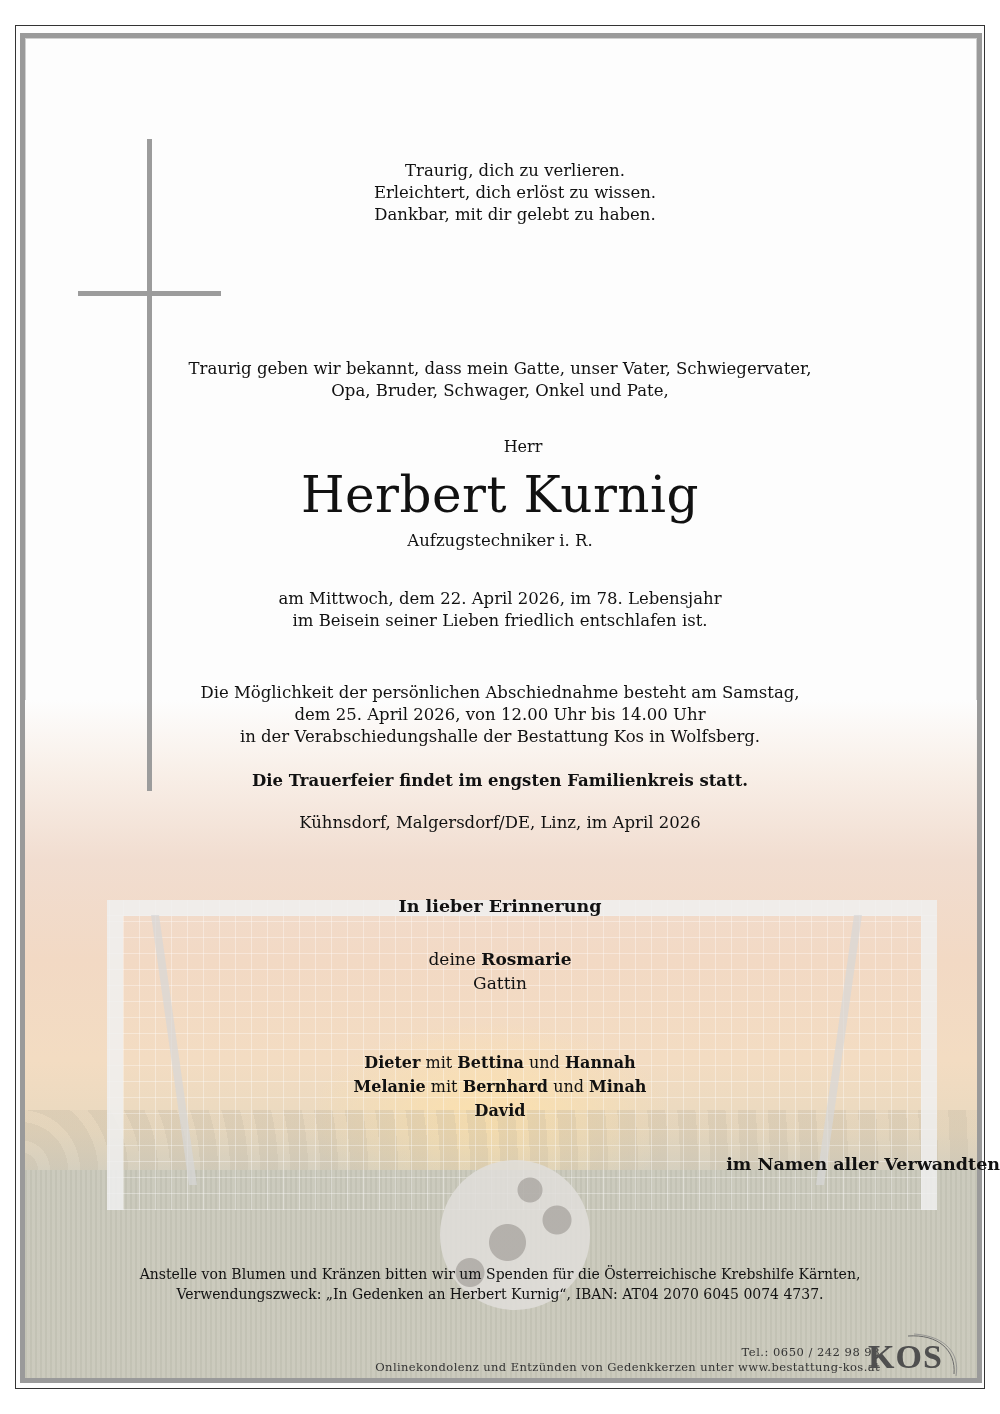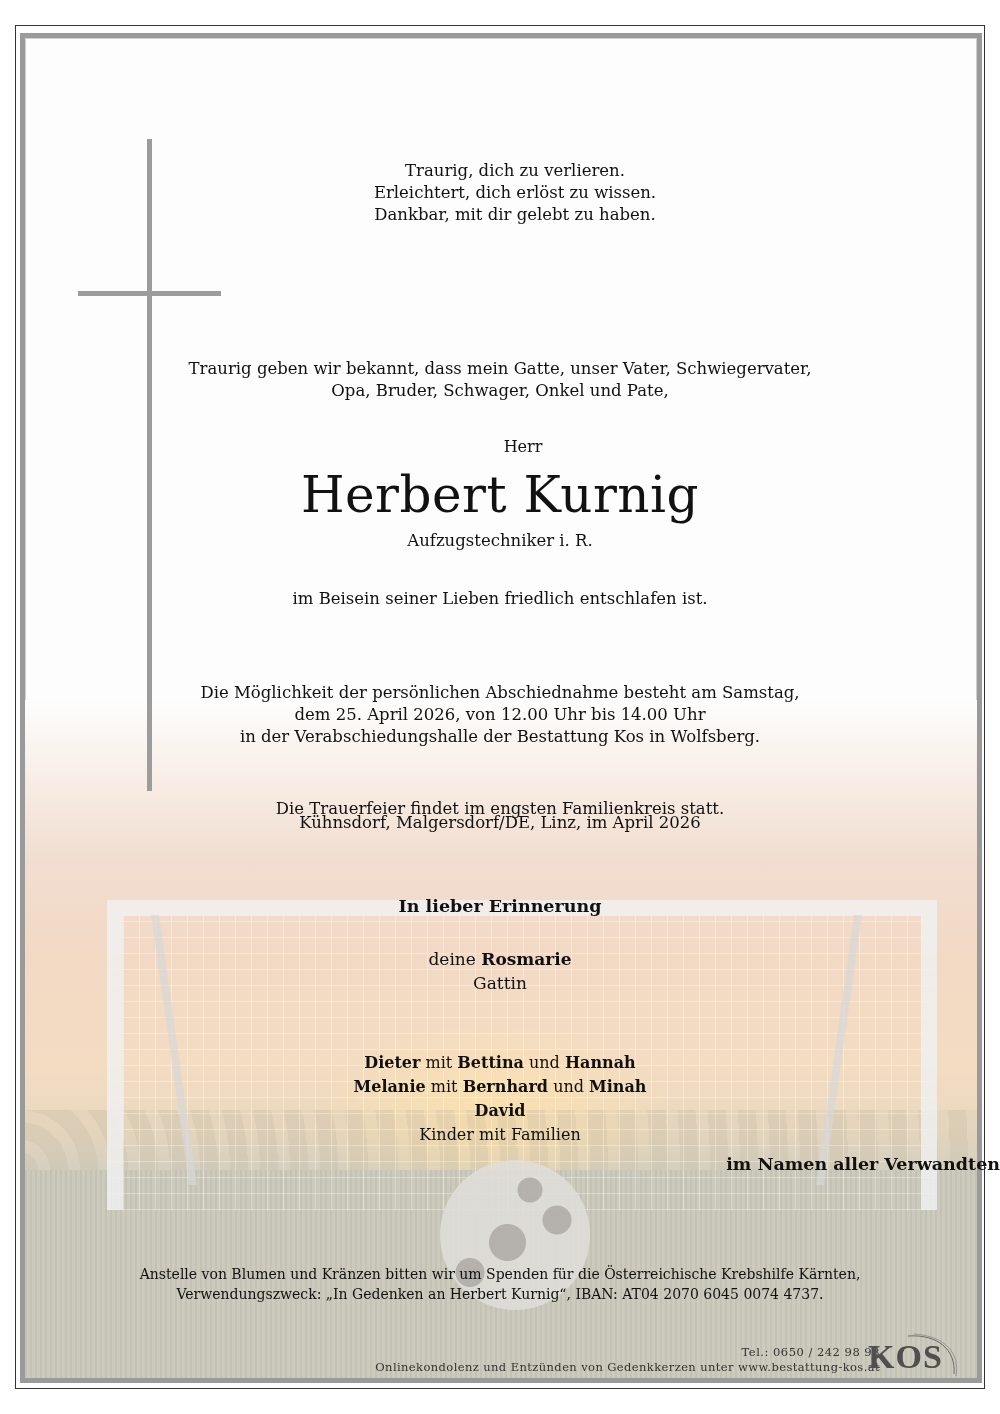--- a/index.html
+++ b/index.html
@@ -67,21 +67,21 @@
 
     .text-block { position: absolute; left: 0; width: 1000px; text-align: center; font-size: 16.5px; line-height: 22px; color: #111; }
     .text-block div { white-space: nowrap; }
     .verse { top: 160px; padding-left: 15px; }
     .intro { top: 358px; }
     .herr { top: 436px; font-size: 16px; padding-left: 23px; }
     .name { top: 465px; font-size: 50px; line-height: 60px; letter-spacing: 0.5px; }
     .profession { top: 530px; }
     .death { top: 588px; }
     .farewell { top: 682px; }
-    .ceremony { top: 798px; }
+    .ceremony { top: 770px; font-weight: bold; }
     .place { top: 812px; }
     .remember { top: 895px; font-weight: bold; font-size: 17.5px; }
     .wife { top: 947px; font-size: 17px; line-height: 24px; }
     .children { top: 1051px; font-size: 16px; line-height: 24px; }
     .relatives { top: 1153px; font-weight: bold; font-size: 17.5px; text-align: right; }
     .b { font-weight: bold; }
     .donation { top: 1264px; font-size: 14px; line-height: 20px; }
     .footer-tel { position: absolute; right: 120px; top: 1345px; font-size: 11.5px; color: #333; letter-spacing: 0.5px; }
     .footer-url { position: absolute; right: 120px; top: 1360px; font-size: 11.5px; color: #333; letter-spacing: 0.4px; }
     .kos-logo { position: absolute; left: 868px; top: 1336px; width: 90px; height: 42px; text-decoration: underline; }
@@ -119,20 +119,21 @@
 <div class="text-block intro">
   <div>Traurig geben wir bekannt, dass mein Gatte, unser Vater, Schwiegervater,</div>
   <div>Opa, Bruder, Schwager, Onkel und Pate,</div>
 </div>
 
 <div class="text-block herr">Herr</div>
 <div class="text-block name">Herbert Kurnig</div>
 <div class="text-block profession">Aufzugstechniker i. R.</div>
 
 <div class="text-block death">
+  <div>am Mittwoch, dem 22. April 2026, im 78. Lebensjahr</div>
   <div>im Beisein seiner Lieben friedlich entschlafen ist.</div>
 </div>
 
 <div class="text-block farewell">
   <div>Die Möglichkeit der persönlichen Abschiednahme besteht am Samstag,</div>
   <div>dem 25. April 2026, von 12.00 Uhr bis 14.00 Uhr</div>
   <div>in der Verabschiedungshalle der Bestattung Kos in Wolfsberg.</div>
 </div>
 
 <div class="text-block ceremony">Die Trauerfeier findet im engsten Familienkreis statt.</div>
@@ -157,21 +158,20 @@
     <span class="b">Hannah</span>
   </div>
   <div>
     <span class="b">Melanie</span>
     <span>mit</span>
     <span class="b">Bernhard</span>
     <span>und</span>
     <span class="b">Minah</span>
   </div>
   <div class="b">David</div>
-  <div>Kinder mit Familien</div>
 </div>
 
 <div class="text-block relatives">im Namen aller Verwandten</div>
 
 <div class="text-block donation">
   <div>Anstelle von Blumen und Kränzen bitten wir um Spenden für die Österreichische Krebshilfe Kärnten,</div>
   <div>Verwendungszweck: „In Gedenken an Herbert Kurnig“, IBAN: AT04 2070 6045 0074 4737.</div>
 </div>
 
 <div class="footer-tel">Tel.: 0650 / 242 98 98</div>

